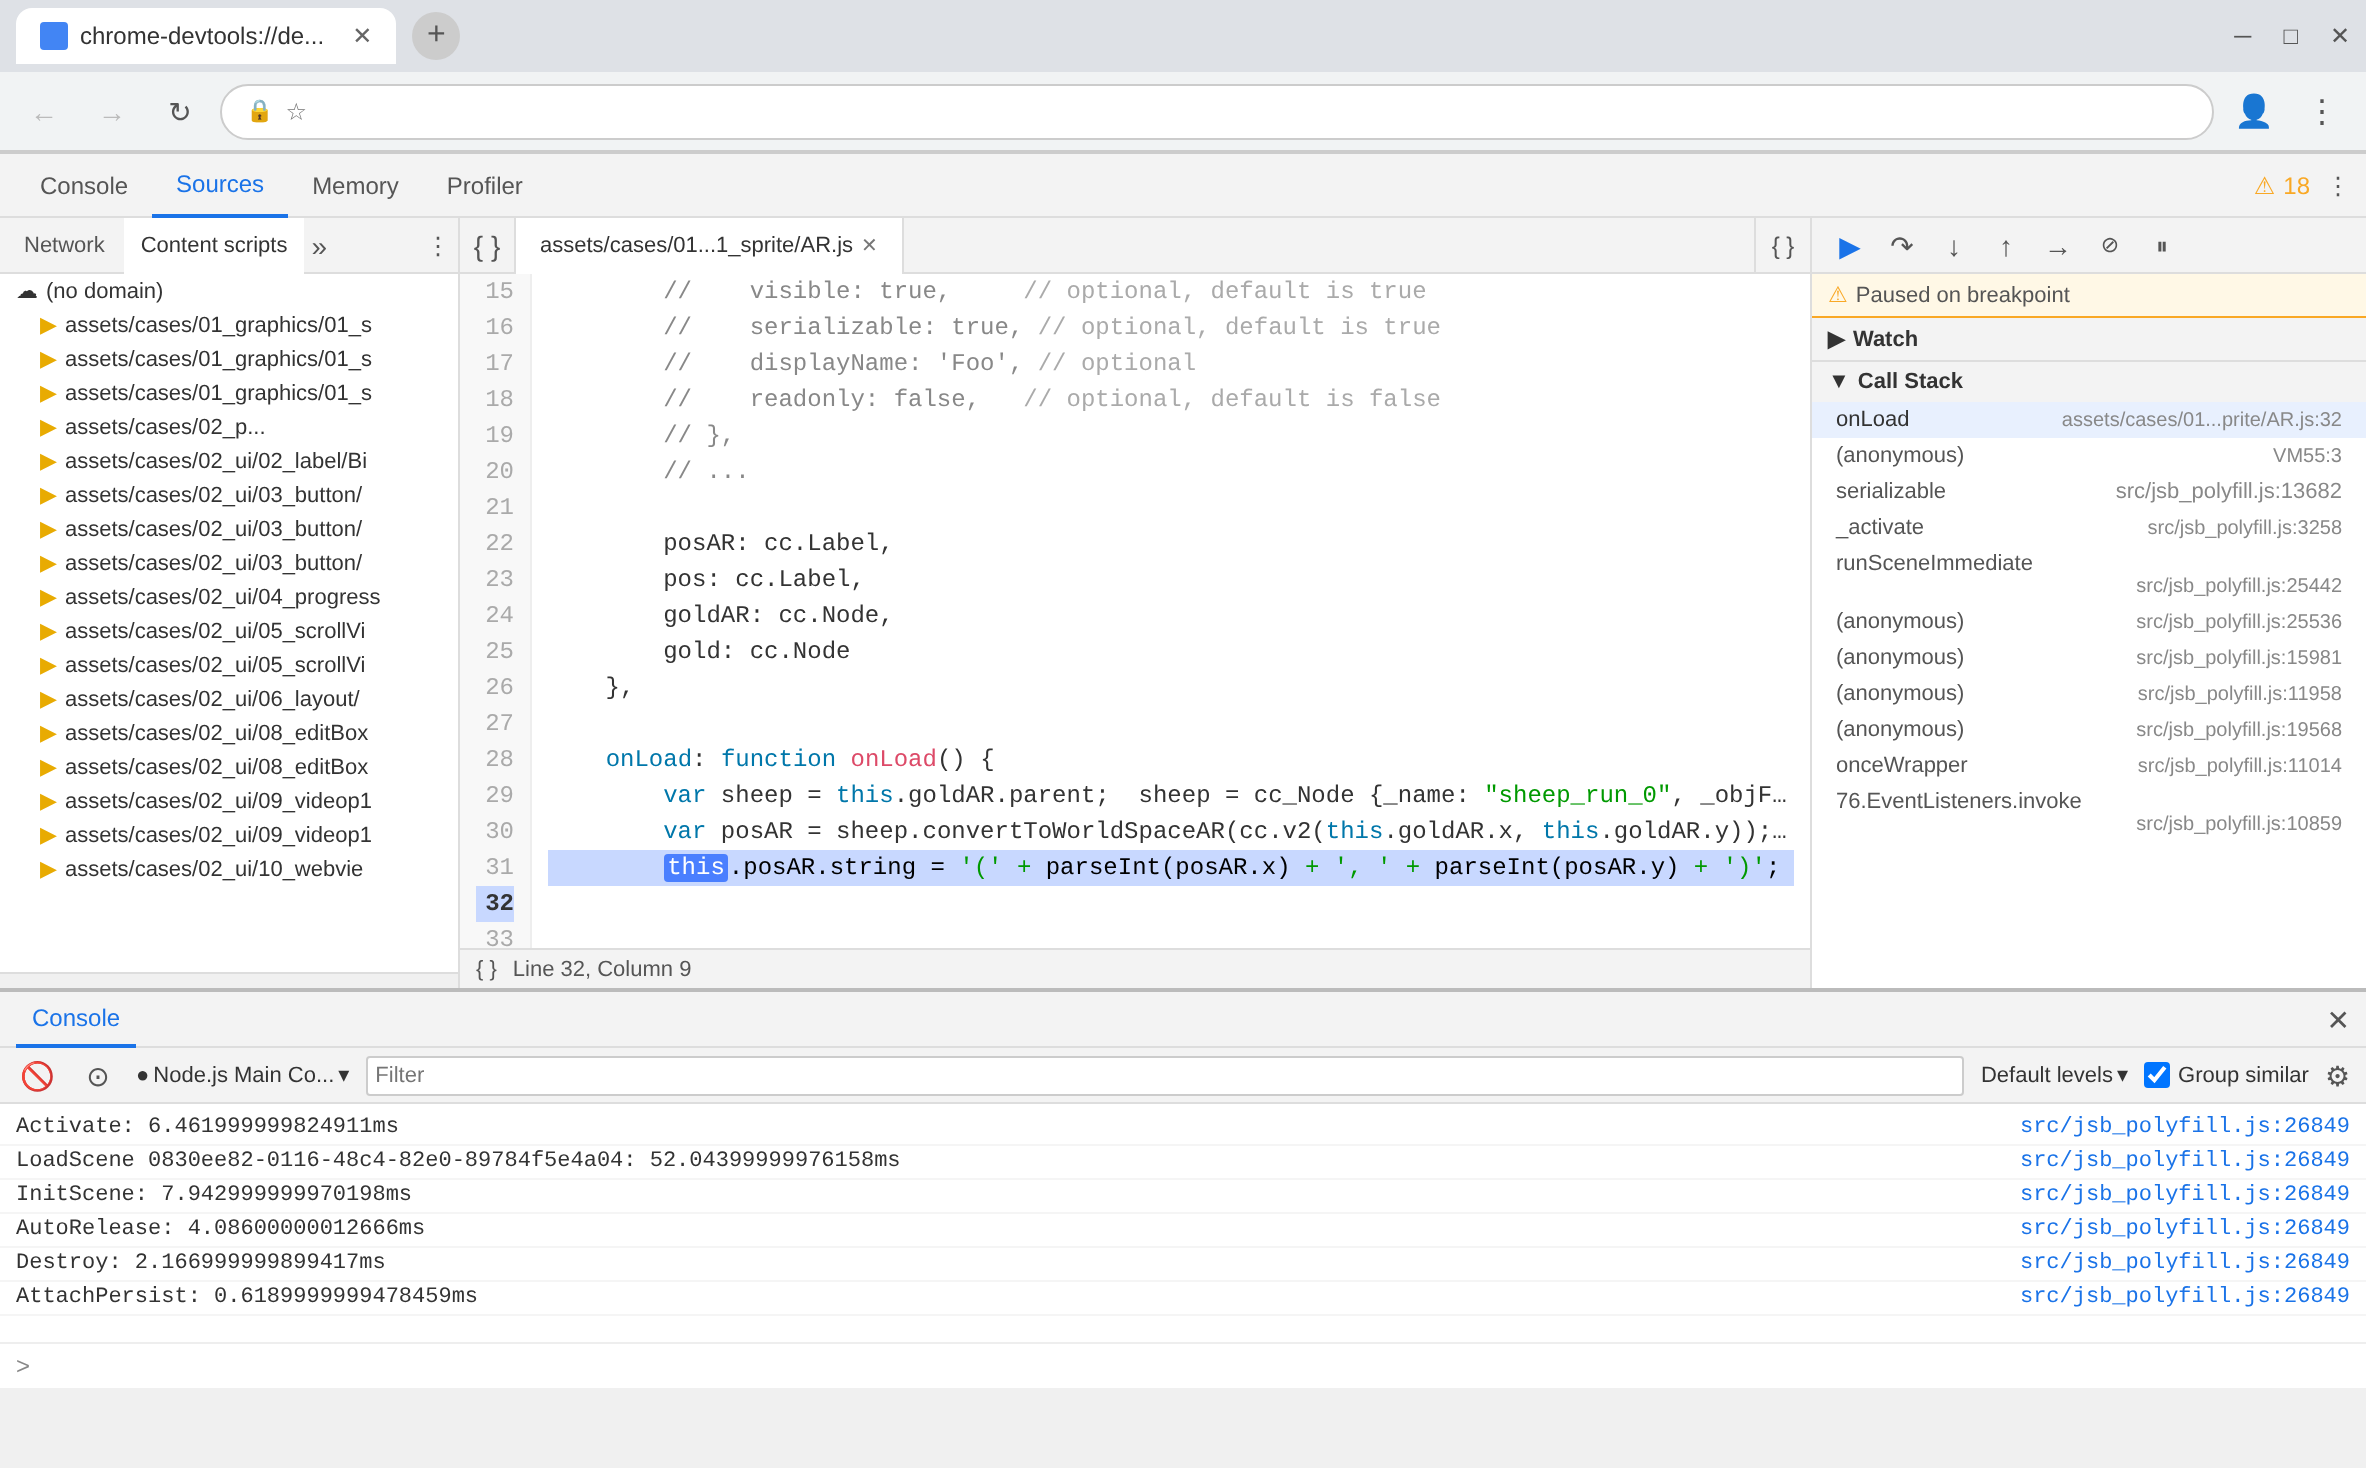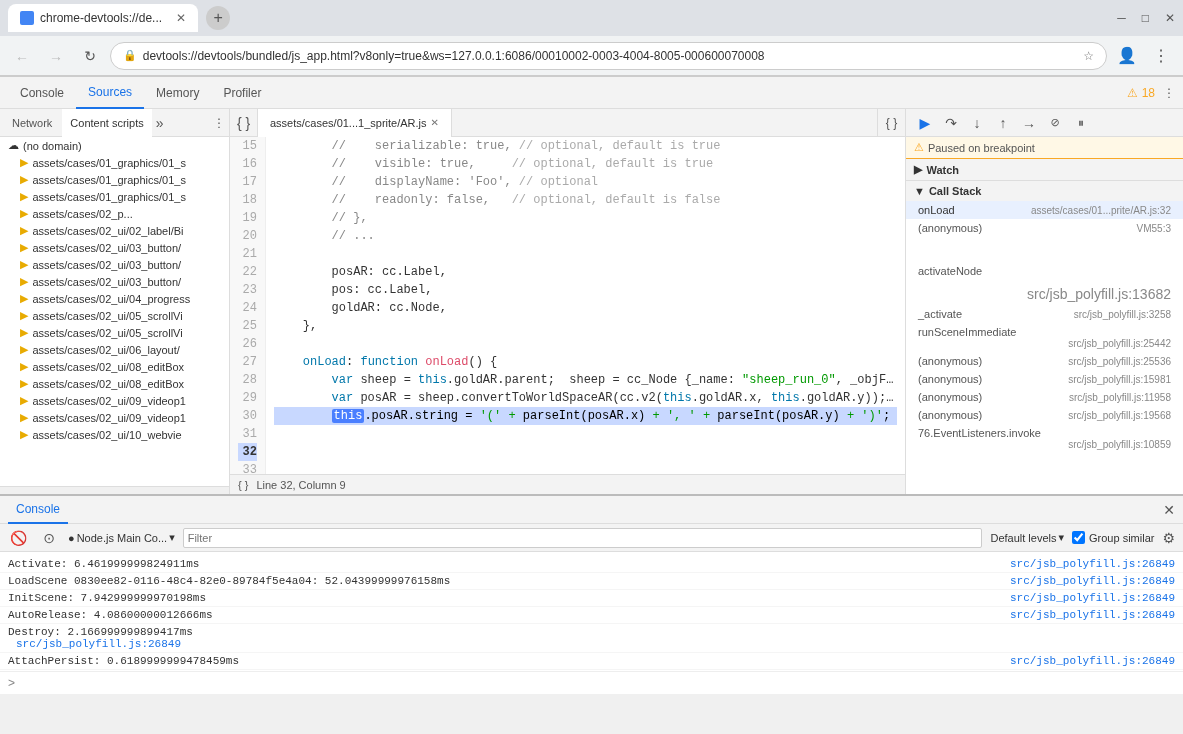--- a/index.html
+++ b/index.html
@@ -27,21 +27,20 @@
     <span style="cursor:pointer;">✕</span>
   </div>
 </div>
 
 <div style="background:#f1f3f4;height:40px;display:flex;align-items:center;padding:0 8px;gap:6px;border-bottom:1px solid #ccc;">
   <div class="nav-btn" style="width:28px;height:28px;display:flex;align-items:center;justify-content:center;border-radius:50%;cursor:pointer;color:#bbb;">←</div>
   <div class="nav-btn" style="width:28px;height:28px;display:flex;align-items:center;justify-content:center;border-radius:50%;cursor:pointer;color:#bbb;">→</div>
   <div class="nav-btn" style="width:28px;height:28px;display:flex;align-items:center;justify-content:center;border-radius:50%;cursor:pointer;color:#555;">↻</div>
   <div style="flex:1;background:#fff;border:1px solid #ccc;border-radius:20px;height:28px;display:flex;align-items:center;padding:0 12px;gap:6px;">
     <span style="color:#777;font-size:11px;">🔒</span>
-    <span style="font-size:12px;color:#333;flex:1;">devtools://devtools/bundled/js_app.html?v8only=true&amp;ws=127.0.0.1:6086/00010002-0003-4004-8005-000600070008</span>
     <span style="color:#777;cursor:pointer;">☆</span>
   </div>
   <div style="width:28px;height:28px;display:flex;align-items:center;justify-content:center;cursor:pointer;font-size:16px;">👤</div>
   <div style="width:28px;height:28px;display:flex;align-items:center;justify-content:center;cursor:pointer;font-size:16px;color:#555;">⋮</div>
 </div>
 
 <div style="display:flex;flex-direction:column;background:#fff;border-top:1px solid #ccc;height:618px;">
 
   <div style="background:#f3f3f3;border-bottom:1px solid #ddd;display:flex;align-items:center;height:32px;padding:0 8px;">
     <div style="padding:0 12px;height:32px;display:flex;align-items:center;font-size:12px;color:#555;cursor:pointer;">Console</div>
@@ -170,30 +169,31 @@
           <div style="height:18px;">27</div>
           <div style="height:18px;">28</div>
           <div style="height:18px;">29</div>
           <div style="height:18px;">30</div>
           <div style="height:18px;">31</div>
           <div style="height:18px; background:#c8d8ff; color:#333; font-weight:bold;">32</div>
           <div style="height:18px;">33</div>
 
         </div>
         <div style="flex:1;padding:0 8px;overflow-x:auto;">
+          <div style="height:18px;white-space:pre;color:#888;">        //    visible: true,     <span style="color:#aaa;">// optional, default is true</span></div>
           <div style="height:18px;white-space:pre;color:#888;">        //    serializable: true, <span style="color:#aaa;">// optional, default is true</span></div>
-          <div style="height:18px;white-space:pre;color:#888;">        //    visible: true,     <span style="color:#aaa;">// optional, default is true</span></div>
           <div style="height:18px;white-space:pre;color:#888;">        //    displayName: 'Foo', <span style="color:#aaa;">// optional</span></div>
           <div style="height:18px;white-space:pre;color:#888;">        //    readonly: false,   <span style="color:#aaa;">// optional, default is false</span></div>
           <div style="height:18px;white-space:pre;color:#888;">        // },</div>
           <div style="height:18px;white-space:pre;color:#888;">        // ...</div>
           <div style="height:18px;white-space:pre;"></div>
           <div style="height:18px;white-space:pre;color:#333;">        <span style="color:#333;">posAR: cc.Label,</span></div>
           <div style="height:18px;white-space:pre;color:#333;">        <span style="color:#333;">pos: cc.Label,</span></div>
           <div style="height:18px;white-space:pre;color:#333;">        <span style="color:#333;">goldAR: cc.Node,</span></div>
+          <div style="height:18px;white-space:pre;color:#333;">        <span style="color:#333;">gold: cc.Node</span></div>
           <div style="height:18px;white-space:pre;color:#333;">    },</div>
           <div style="height:18px;white-space:pre;"></div>
           <div style="height:18px;white-space:pre;color:#333;">    <span style="color:#0077aa;">onLoad</span>: <span style="color:#0077aa;">function</span> <span style="color:#dd4a68;">onLoad</span>() {</div>
           <div style="height:18px;white-space:pre;color:#333;overflow:hidden;text-overflow:ellipsis;">        <span style="color:#0077aa;">var</span> sheep = <span style="color:#0077aa;">this</span>.goldAR.parent;  sheep = cc_Node {_name: <span style="color:#009900;">"sheep_run_0"</span>, _objFlags: 0,</div>
           <div style="height:18px;white-space:pre;color:#333;overflow:hidden;text-overflow:ellipsis;">        <span style="color:#0077aa;">var</span> posAR = sheep.convertToWorldSpaceAR(cc.v2(<span style="color:#0077aa;">this</span>.goldAR.x, <span style="color:#0077aa;">this</span>.goldAR.y));  posAR</div>
           <div style="height:18px;white-space:pre;background:#c8d8ff;overflow:hidden;text-overflow:ellipsis;">        <span style="background:#4a7fff;color:#fff;padding:0 2px;border-radius:2px;">this</span>.posAR.string = <span style="color:#009900;">'(' + </span>parseInt(posAR.x)<span style="color:#009900;"> + ', ' + </span>parseInt(posAR.y)<span style="color:#009900;"> + ')'</span>;</div>
           <div style="height:18px;white-space:pre;"></div>
 
         </div>
       </div>
@@ -238,22 +238,22 @@
           <div>
             <div style="padding:3px 12px;font-size:11px;cursor:pointer;display:flex;justify-content:space-between;align-items:center;background:#e8f0fe;">
               <span style="color:#333;font-weight:500;">onLoad</span>
               <span style="color:#888;font-size:10px;">assets/cases/01...prite/AR.js:32</span>
             </div>
             <div style="padding:3px 12px;font-size:11px;cursor:pointer;display:flex;justify-content:space-between;align-items:center;">
               <span style="color:#555;">(anonymous)</span>
               <span style="color:#888;font-size:10px;">VM55:3</span>
             </div>
             <div style="padding:3px 12px;font-size:11px;cursor:pointer;display:flex;justify-content:space-between;align-items:center;">
-              <span style="color:#555;">activateNode</span>
-              <span style="color:#888;font-size:14px;margin-top:46px;">src/jsb_polyfill.js:13682</span>
+              <span style="color:#555;">serializable</span>
+              <span style="color:#888;font-size:11px;">src/jsb_polyfill.js:13682</span>
             </div>
             <div style="padding:3px 12px;font-size:11px;cursor:pointer;display:flex;justify-content:space-between;align-items:center;">
               <span style="color:#555;">_activate</span>
               <span style="color:#888;font-size:10px;">src/jsb_polyfill.js:3258</span>
             </div>
             <div style="padding:3px 12px;font-size:11px;cursor:pointer;display:flex;flex-direction:column;align-items:flex-start;">
               <span style="color:#555;">runSceneImmediate</span>
               <span style="color:#888;font-size:10px;align-self:flex-end;">src/jsb_polyfill.js:25442</span>
             </div>
             <div style="padding:3px 12px;font-size:11px;cursor:pointer;display:flex;justify-content:space-between;align-items:center;">
@@ -264,20 +264,24 @@
               <span style="color:#555;">(anonymous)</span>
               <span style="color:#888;font-size:10px;">src/jsb_polyfill.js:15981</span>
             </div>
             <div style="padding:3px 12px;font-size:11px;cursor:pointer;display:flex;justify-content:space-between;align-items:center;">
               <span style="color:#555;">(anonymous)</span>
               <span style="color:#888;font-size:10px;">src/jsb_polyfill.js:11958</span>
             </div>
             <div style="padding:3px 12px;font-size:11px;cursor:pointer;display:flex;justify-content:space-between;align-items:center;">
               <span style="color:#555;">(anonymous)</span>
               <span style="color:#888;font-size:10px;">src/jsb_polyfill.js:19568</span>
+            </div>
+            <div style="padding:3px 12px;font-size:11px;cursor:pointer;display:flex;justify-content:space-between;align-items:center;">
+              <span style="color:#555;">onceWrapper</span>
+              <span style="color:#888;font-size:10px;">src/jsb_polyfill.js:11014</span>
             </div>
             <div style="padding:3px 12px;font-size:11px;cursor:pointer;display:flex;flex-direction:column;align-items:flex-start;">
               <span style="color:#555;">76.EventListeners.invoke</span>
               <span style="color:#888;font-size:10px;align-self:flex-end;">src/jsb_polyfill.js:10859</span>
             </div>
           </div>
         </div>
       </div>
     </div>
   </div>
@@ -316,21 +320,21 @@
         <span style="color:#1a73e8;cursor:pointer;white-space:nowrap;margin-left:8px;">src/jsb_polyfill.js:26849</span>
       </div>
       <div style="padding:2px 8px;font-size:11px;font-family:'Courier New',monospace;display:flex;justify-content:space-between;border-bottom:1px solid #f5f5f5;">
         <span style="color:#333;overflow:hidden;text-overflow:ellipsis;white-space:nowrap;">InitScene: 7.942999999970198ms</span>
         <span style="color:#1a73e8;cursor:pointer;white-space:nowrap;margin-left:8px;">src/jsb_polyfill.js:26849</span>
       </div>
       <div style="padding:2px 8px;font-size:11px;font-family:'Courier New',monospace;display:flex;justify-content:space-between;border-bottom:1px solid #f5f5f5;gap:28px;">
         <span style="color:#333;overflow:hidden;text-overflow:ellipsis;white-space:nowrap;">AutoRelease: 4.08600000012666ms</span>
         <span style="color:#1a73e8;cursor:pointer;white-space:nowrap;margin-left:8px;">src/jsb_polyfill.js:26849</span>
       </div>
-      <div style="padding:2px 8px;font-size:11px;font-family:'Courier New',monospace;display:flex;justify-content:space-between;border-bottom:1px solid #f5f5f5;flex-direction:column;">
+      <div style="padding:2px 8px;font-size:11px;font-family:'Courier New',monospace;display:flex;justify-content:space-between;border-bottom:1px solid #f5f5f5;">
         <span style="color:#333;overflow:hidden;text-overflow:ellipsis;white-space:nowrap;">Destroy: 2.166999999899417ms</span>
         <span style="color:#1a73e8;cursor:pointer;white-space:nowrap;margin-left:8px;">src/jsb_polyfill.js:26849</span>
       </div>
       <div style="padding:2px 8px;font-size:11px;font-family:'Courier New',monospace;display:flex;justify-content:space-between;border-bottom:1px solid #f5f5f5;">
         <span style="color:#333;overflow:hidden;text-overflow:ellipsis;white-space:nowrap;">AttachPersist: 0.6189999999478459ms</span>
         <span style="color:#1a73e8;cursor:pointer;white-space:nowrap;margin-left:8px;">src/jsb_polyfill.js:26849</span>
       </div>
     </div>
     <div style="padding:4px 8px;display:flex;align-items:center;gap:4px;border-top:1px solid #eee;">
       <span style="color:#888;">&gt;</span>

